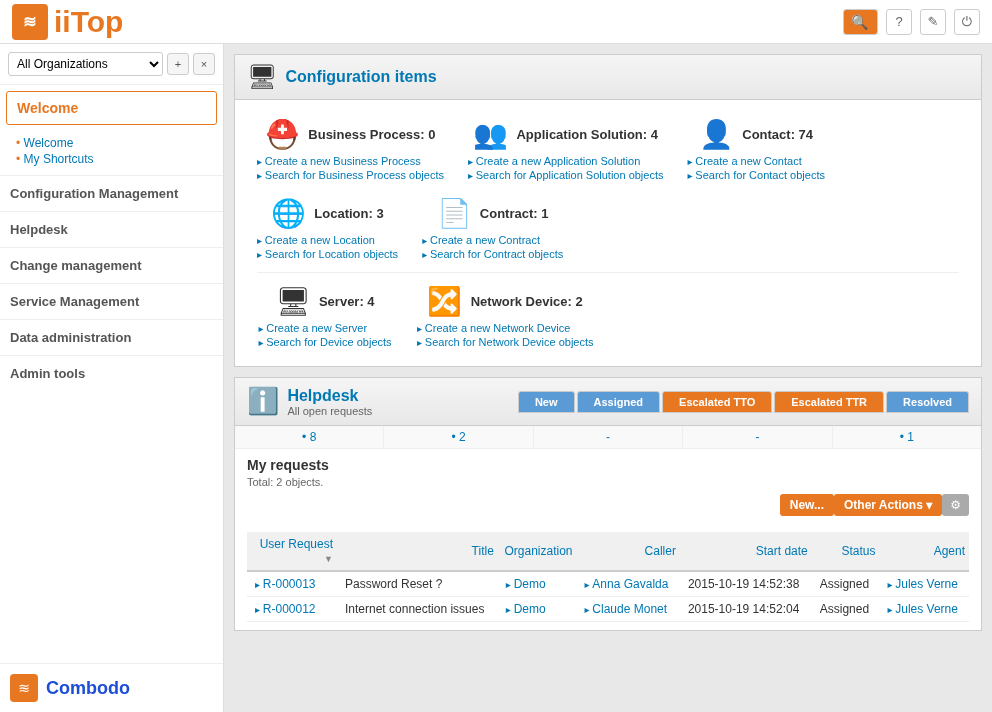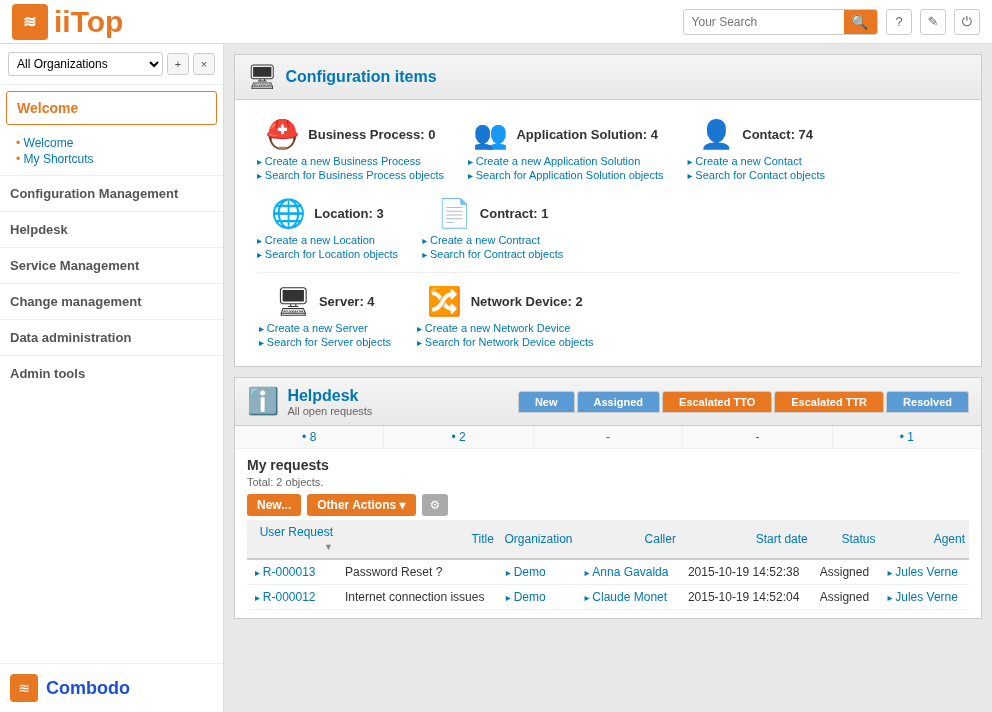--- a/index.html
+++ b/index.html
@@ -134,21 +134,21 @@
       flex: 1; text-align: center; padding: 4px; font-size: 12px;
       border-right: 1px solid #eee; color: #0078b4;
     }
     .hd-count-cell:last-child { border-right: none; }
     .hd-count-cell span { color: #0078b4; }
 
     
     .my-requests { padding: 8px 12px; }
     .my-requests-title { font-size: 14px; font-weight: bold; color: #333; margin-bottom: 3px; }
     .total-text { font-size: 11px; color: #666; margin-bottom: 6px; }
-    .requests-toolbar { display: flex; gap: 6px; margin-bottom: 4px; }
+    .requests-toolbar { display: flex; justify-content: flex-end; margin-bottom: 16px; }
     .btn-new {
       background: #e87722; color: #fff; border: none; padding: 4px 10px;
       font-size: 12px; border-radius: 3px; cursor: pointer; font-weight: bold;
     }
     .btn-other {
       background: #e87722; color: #fff; border: none; padding: 4px 10px;
       font-size: 12px; border-radius: 3px; cursor: pointer; font-weight: bold;
       display: flex; align-items: center; gap: 3px;
     }
     .btn-settings {
@@ -172,21 +172,20 @@
 </head>
 <body>
 
 <div id="header">
   <div id="logo-area">
     <div id="logo-icon">≋</div>
     <div id="logo-text"><span>i</span><span>iTop</span></div>
   </div>
   <div id="header-right">
     <div id="search-box">
-      <input id="search-input" type="text" placeholder="Your Search" style="">
       <button id="search-btn">🔍</button>
     </div>
     <div class="header-icon">?</div>
     <div class="header-icon">✎</div>
     <div class="header-icon">⏻</div>
   </div>
 </div>
 
 <div id="layout">
 
@@ -202,22 +201,22 @@
     <div id="welcome-item">
       <a href="#">Welcome</a>
     </div>
     <div class="sidebar-links">
       <a href="#">Welcome</a>
       <a href="#">My Shortcuts</a>
     </div>
 
     <div class="sidebar-section">Configuration Management</div>
     <div class="sidebar-section">Helpdesk</div>
+    <div class="sidebar-section">Change management</div>
     <div class="sidebar-section">Service Management</div>
-    <div class="sidebar-section">Change management</div>
     <div class="sidebar-section">Data administration</div>
     <div class="sidebar-section">Admin tools</div>
 
     <div id="combodo-footer">
       <div id="combodo-logo-icon">≋</div>
       <div id="combodo-text">Combodo</div>
     </div>
   </div>
 
   <div id="main">
@@ -286,21 +285,21 @@
 
         <div class="config-divider"></div>
 
         <div class="config-item">
           <div class="config-item-top">
             <div class="config-item-icon">🖥</div>
             <div class="config-item-label">Server: 4</div>
           </div>
           <div class="config-item-links">
             <a href="#">Create a new Server</a>
-            <a href="#">Search for Server objects</a>
+            <a href="#">Search for Device objects</a>
           </div>
         </div>
 
         <div class="config-item">
           <div class="config-item-top">
             <div class="config-item-icon">🔀</div>
             <div class="config-item-label">Network Device: 2</div>
           </div>
           <div class="config-item-links">
             <a href="#">Create a new Network Device</a>

